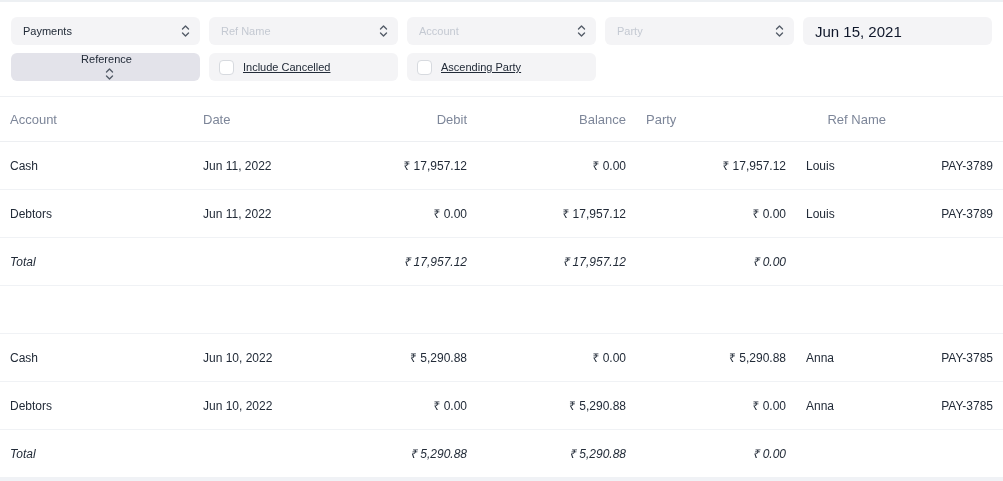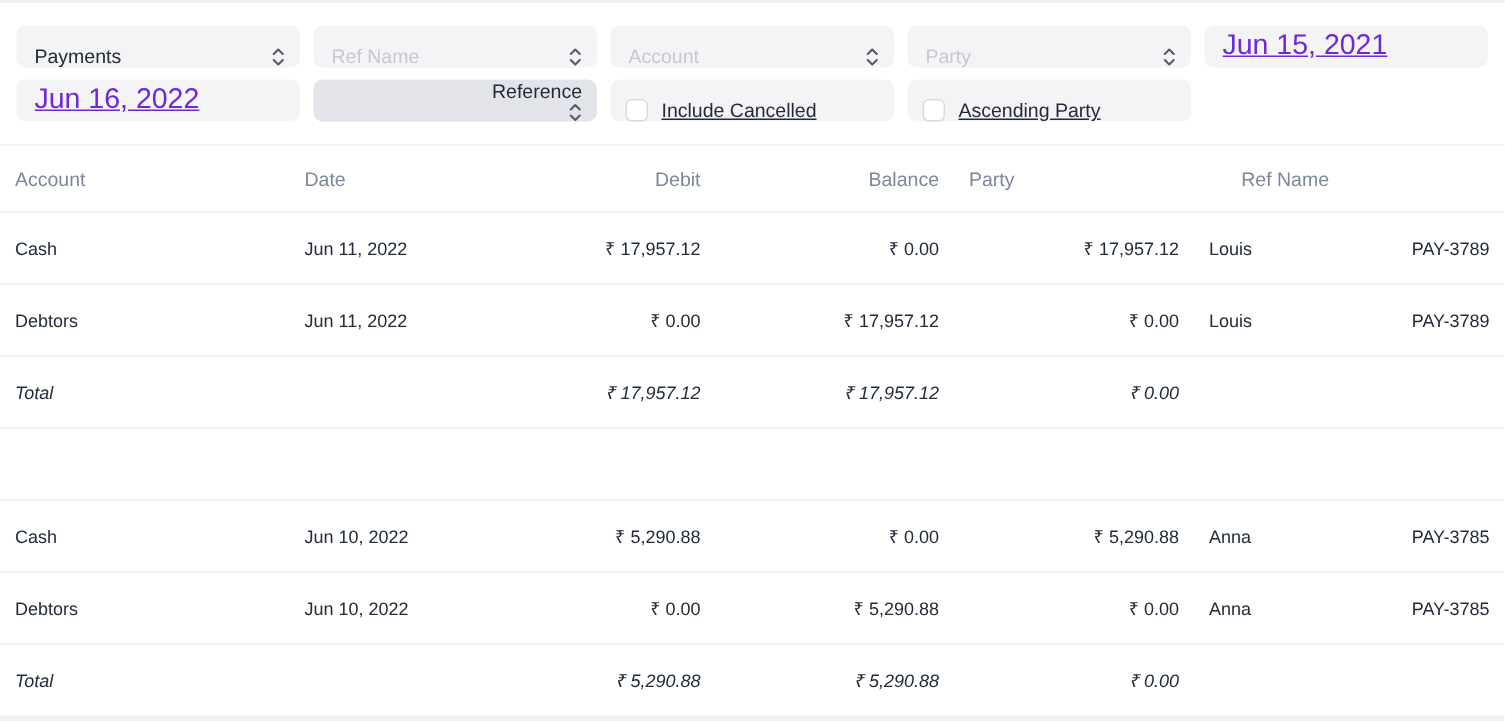--- a/index.html
+++ b/index.html
@@ -15,39 +15,38 @@
 
   
   .filters { padding: 15px 11px 15px 11px; border-bottom: 1px solid #eef0f3; }
   .frow { display: flex; gap: 9px; }
   .frow + .frow { margin-top: 8px; }
 
   .control {
     height: 28px; width: 189px;
     border-radius: 6px;
     background: #f4f4f6;
-    display: flex; align-items: flex-end;
-    font-size: 13px;
+    display: flex; align-items: center;
+    font-size: 11px;
     color: #222b38;
   }
   .sel { justify-content: space-between; padding: 0 10px 0 12px; cursor: pointer; }
   .sel.placeholder .val { color: #c4c9d2; }
   .sel.active { background: #e3e3ea; flex-direction: column; }
   .chev { display: flex; align-items: center; flex: 0 0 auto; margin-left: 6px; }
 
   .dateinput {
     height: 28px; width: 189px;
     border: none; outline: none;
     border-radius: 6px;
     background: #f4f4f6;
     padding: 0 12px;
     font-family: "Liberation Sans", sans-serif;
-    font-size: 19px;
-    color: #6d28d9;
-    text-decoration: underline;
+    font-size: 15px;
+    color: #0f172a;
   }
 
   .check { padding: 0 10px; gap: 9px; cursor: pointer; text-decoration: underline; }
   .checkbox-box {
     width: 15px; height: 15px;
     border-radius: 4px;
     background: #ffffff;
     border: 1px solid #d7dadf;
     flex: 0 0 auto;
   }
@@ -112,21 +111,20 @@
       <span class="chev">
         <svg width="9" height="14" viewBox="0 0 9 14">
             <path d="M1.5 5 L4.5 2 L7.5 5" stroke="#545c68" stroke-width="1.4" fill="none" stroke-linecap="round" stroke-linejoin="round"></path>
             <path d="M1.5 9 L4.5 12 L7.5 9" stroke="#545c68" stroke-width="1.4" fill="none" stroke-linecap="round" stroke-linejoin="round"></path>
           </svg>
       </span>
     </div>
     <input class="dateinput" value="Jun 15, 2021" style="">
   </div>
   <div class="frow">
-    <input class="dateinput" value="Jun 16, 2022" style="">
     <div class="control sel active">
       <span class="val">Reference</span>
       <span class="chev">
         <svg width="9" height="14" viewBox="0 0 9 14">
             <path d="M1.5 5 L4.5 2 L7.5 5" stroke="#545c68" stroke-width="1.4" fill="none" stroke-linecap="round" stroke-linejoin="round"></path>
             <path d="M1.5 9 L4.5 12 L7.5 9" stroke="#545c68" stroke-width="1.4" fill="none" stroke-linecap="round" stroke-linejoin="round"></path>
           </svg>
       </span>
     </div>
     <div class="control check">

